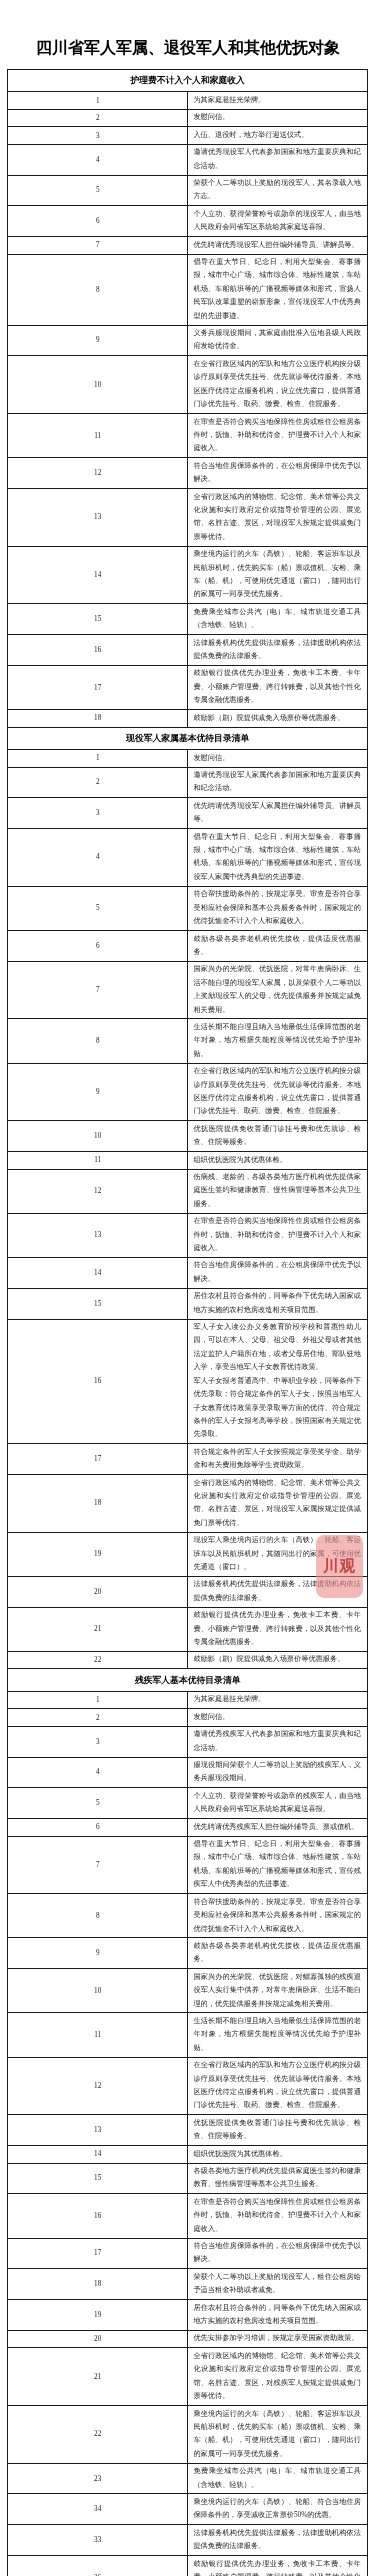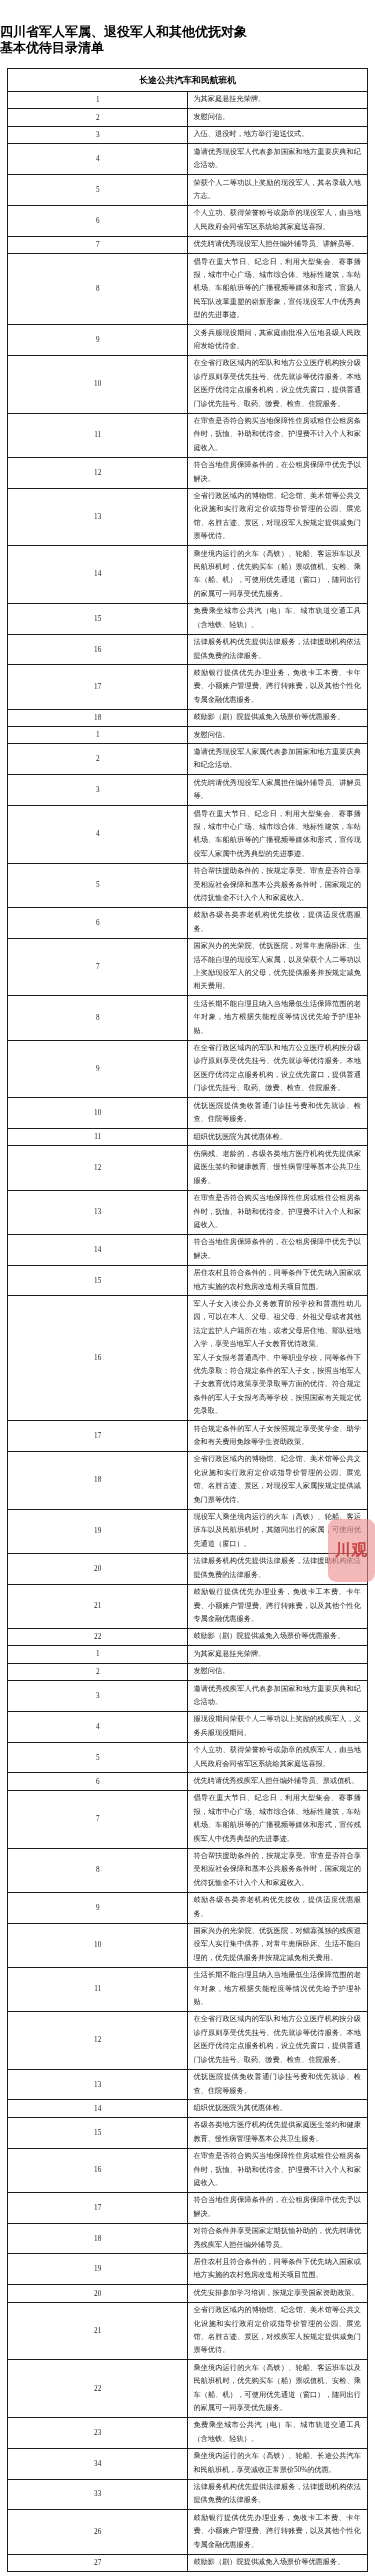--- a/index.html
+++ b/index.html
@@ -4,65 +4,64 @@
 <style>
   * { margin:0; padding:0; box-sizing:border-box; }
   html,body { background:#ffffff; }
   body {
     width:376px; min-height:3045px; position:relative;
     font-family:"Liberation Serif","DejaVu Serif",serif;
     color:#1b1b1b;
   }
   .page { position:relative; width:376px; }
   .title {
-    margin-top:24px; font-weight:bold;
-    font-size:13px; line-height:15.5px; color:#000;
+    margin-top:40px; text-align:center; font-weight:bold;
+    font-size:16px; line-height:15.5px; color:#000;
     font-family:"Liberation Serif","DejaVu Serif",serif;
   }
   table.benefits {
     border-collapse:collapse; table-layout:fixed;
     width:361px; margin:13.4px 0 0 7.2px;
   }
   td { border:0.5px solid #1b1b1b; vertical-align:middle; }
   td.num {
     width:18.5px; text-align:center; font-size:7.2px; padding:1px 0.5px;
   }
   td.content {
     font-size:7.2px; line-height:13.4px; padding:1.5px 6.2px 1.5px 5.2px;
     text-align:justify; white-space:pre-line;
   }
   tr.section-row td {
     text-align:center; font-weight:bold; font-size:8.8px;
     padding:4.6px 2.1px; line-height:12.4px; color:#000;
   }
   .wm-logo {
-    position:absolute; left:328px; top:1495px; width:47px; height:63px;
+    position:absolute; left:316px; top:1495px; width:47px; height:63px;
     background:rgba(236,140,140,0.62); border-radius:8.2px;
     display:flex; align-items:center; justify-content:center;
     pointer-events:none;
   }
   .wm-logo span {
     font-size:15.5px; font-weight:bold; color:#c64242;
     letter-spacing:1px;
     font-family:"Liberation Sans","DejaVu Sans",sans-serif;
   }
 </style>
 </head>
 <body>
 
 <div class="page">
   <div class="title">
     <div>四川省军人军属、退役军人和其他优抚对象</div>
-    <div>基本优待目录清单</div>
   </div>
 
   <table class="benefits">
     <tbody id="benefits-body">
         <tr class="section-row">
-          <td colspan="2">长途公共汽车和民航班机</td>
+          <td colspan="2">护理费不计入个人和家庭收入</td>
         </tr>
         <tr>
           <td class="num">1</td>
           <td class="content">为其家庭悬挂光荣牌。</td>
         </tr>
         <tr>
           <td class="num">2</td>
           <td class="content">发慰问信。</td>
         </tr>
         <tr>
@@ -121,20 +120,23 @@
           <td class="num">16</td>
           <td class="content">法律服务机构优先提供法律服务，法律援助机构依法提供免费的法律服务。</td>
         </tr>
         <tr>
           <td class="num">17</td>
           <td class="content">鼓励银行提供优先办理业务，免收卡工本费、卡年费、小额账户管理费、跨行转账费，以及其他个性化专属金融优惠服务。</td>
         </tr>
         <tr>
           <td class="num">18</td>
           <td class="content">鼓励影（剧）院提供减免入场票价等优惠服务。</td>
+        </tr>
+        <tr class="section-row">
+          <td colspan="2">现役军人家属基本优待目录清单</td>
         </tr>
         <tr>
           <td class="num">1</td>
           <td class="content">发慰问信。</td>
         </tr>
         <tr>
           <td class="num">2</td>
           <td class="content">邀请优秀现役军人家属代表参加国家和地方重要庆典和纪念活动。</td>
         </tr>
         <tr>
@@ -211,20 +213,23 @@
           <td class="content">法律服务机构优先提供法律服务，法律援助机构依法提供免费的法律服务。</td>
         </tr>
         <tr>
           <td class="num">21</td>
           <td class="content">鼓励银行提供优先办理业务，免收卡工本费、卡年费、小额账户管理费、跨行转账费，以及其他个性化专属金融优惠服务。</td>
         </tr>
         <tr>
           <td class="num">22</td>
           <td class="content">鼓励影（剧）院提供减免入场票价等优惠服务。</td>
         </tr>
+        <tr class="section-row">
+          <td colspan="2">残疾军人基本优待目录清单</td>
+        </tr>
         <tr>
           <td class="num">1</td>
           <td class="content">为其家庭悬挂光荣牌。</td>
         </tr>
         <tr>
           <td class="num">2</td>
           <td class="content">发慰问信。</td>
         </tr>
         <tr>
           <td class="num">3</td>
@@ -281,21 +286,21 @@
         <tr>
           <td class="num">16</td>
           <td class="content">在审查是否符合购买当地保障性住房或租住公租房条件时，抚恤、补助和优待金、护理费不计入个人和家庭收入。</td>
         </tr>
         <tr>
           <td class="num">17</td>
           <td class="content">符合当地住房保障条件的，在公租房保障中优先予以解决。</td>
         </tr>
         <tr>
           <td class="num">18</td>
-          <td class="content">对符合条件并享受国家定期抚恤补助的，优先聘请优秀残疾军人担任编外辅导员。</td>
+          <td class="content">荣获个人二等功以上奖励的现役军人，租住公租房给予适当租金补助或者减免。</td>
         </tr>
         <tr>
           <td class="num">19</td>
           <td class="content">居住农村且符合条件的，同等条件下优先纳入国家或地方实施的农村危房改造相关项目范围。</td>
         </tr>
         <tr>
           <td class="num">20</td>
           <td class="content">优先安排参加学习培训，按规定享受国家资助政策。</td>
         </tr>
         <tr>
@@ -305,21 +310,21 @@
         <tr>
           <td class="num">22</td>
           <td class="content">乘坐境内运行的火车（高铁）、轮船、客运班车以及民航班机时，优先购买车（船）票或值机、安检、乘车（船、机），可使用优先通道（窗口），随同出行的家属可一同享受优先服务。</td>
         </tr>
         <tr>
           <td class="num">23</td>
           <td class="content">免费乘坐城市公共汽（电）车、城市轨道交通工具（含地铁、轻轨）。</td>
         </tr>
         <tr>
           <td class="num">34</td>
-          <td class="content">乘坐境内运行的火车（高铁）、轮船、长途公共汽车和民航班机，享受减收正常票价50%的优惠。</td>
+          <td class="content">乘坐境内运行的火车（高铁）、轮船、符合当地住房保障条件的，享受减收正常票价50%的优惠。</td>
         </tr>
         <tr>
           <td class="num">33</td>
           <td class="content">法律服务机构优先提供法律服务，法律援助机构依法提供免费的法律服务。</td>
         </tr>
         <tr>
           <td class="num">26</td>
           <td class="content">鼓励银行提供优先办理业务，免收卡工本费、卡年费、小额账户管理费、跨行转账费，以及其他个性化专属金融优惠服务。</td>
         </tr>
         <tr>

